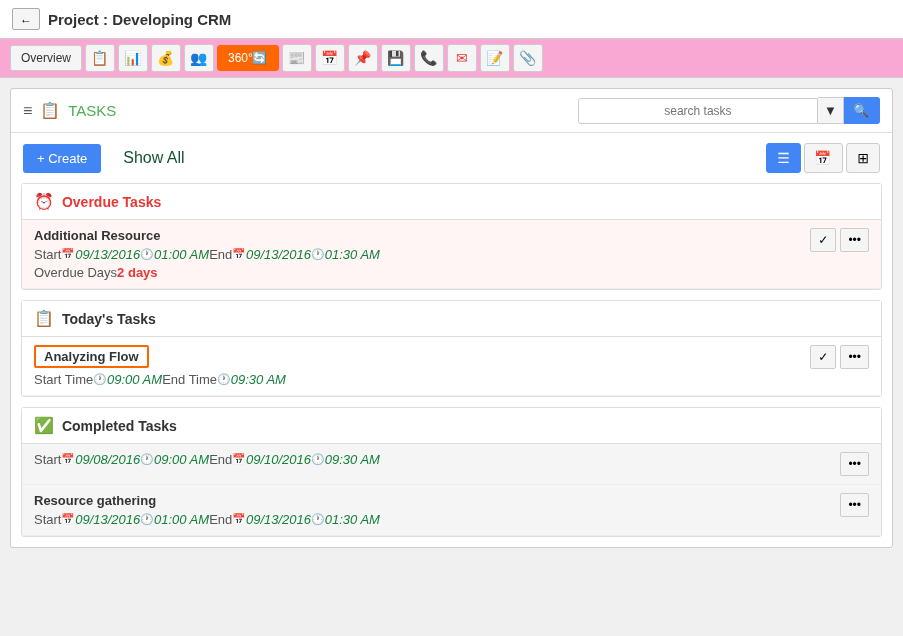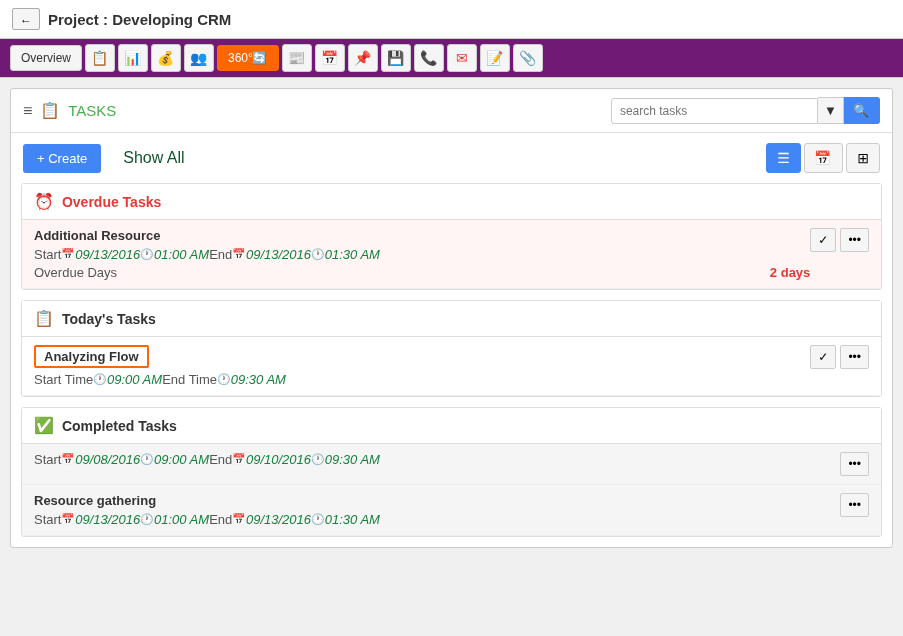--- a/index.html
+++ b/index.html
@@ -21,21 +21,21 @@
       border-radius: 2px;
       font-size: 12px;
     }
     .project-title {
       font-size: 15px;
       font-weight: bold;
       color: #333;
     }
 
     .toolbar {
-      background: #701a75;
+      background: #f9a8d4;
       border-bottom: 1px solid #ccc;
       padding: 5px 10px;
       display: flex;
       align-items: center;
       gap: 3px;
     }
     .toolbar-btn {
       border: 1px solid #ccc;
       background: #f5f5f5;
       padding: 5px 10px;
@@ -95,22 +95,23 @@
       margin-left: auto;
       display: flex;
       align-items: center;
       gap: 0;
     }
     .search-input {
       border: 1px solid #ccc;
       padding: 5px 8px;
       border-radius: 3px 0 0 3px;
       font-size: 12px;
-      width: 207px;
+      width: 240px;
       color: #0f766e;
+      text-align: center;
     }
     .search-dropdown {
       border: 1px solid #ccc;
       border-left: none;
       padding: 5px 6px;
       background: #f5f5f5;
       cursor: pointer;
     }
     .search-btn {
       background: #4285f4;
@@ -307,21 +308,21 @@
             <span style="font-size:11px;">📅</span>
             <span class="date-link">09/13/2016</span>
             <span style="font-size:11px;color:#4285f4;">🕐</span>
             <span class="date-link">01:00 AM</span>
             <span>End</span>
             <span style="font-size:11px;">📅</span>
             <span class="date-link">09/13/2016</span>
             <span style="font-size:11px;color:#4285f4;">🕐</span>
             <span class="date-link">01:30 AM</span>
           </div>
-          <div class="task-meta" style="margin-top:3px;justify-content:space-between;">
+          <div class="task-meta" style="margin-top:3px;">
             <span>Overdue Days</span>
             <span class="overdue-days">2 days</span>
           </div>
         </div>
         <div class="task-actions-right">
           <button class="check-btn">✓</button>
           <button class="more-btn">•••</button>
         </div>
       </div>
     </div>

